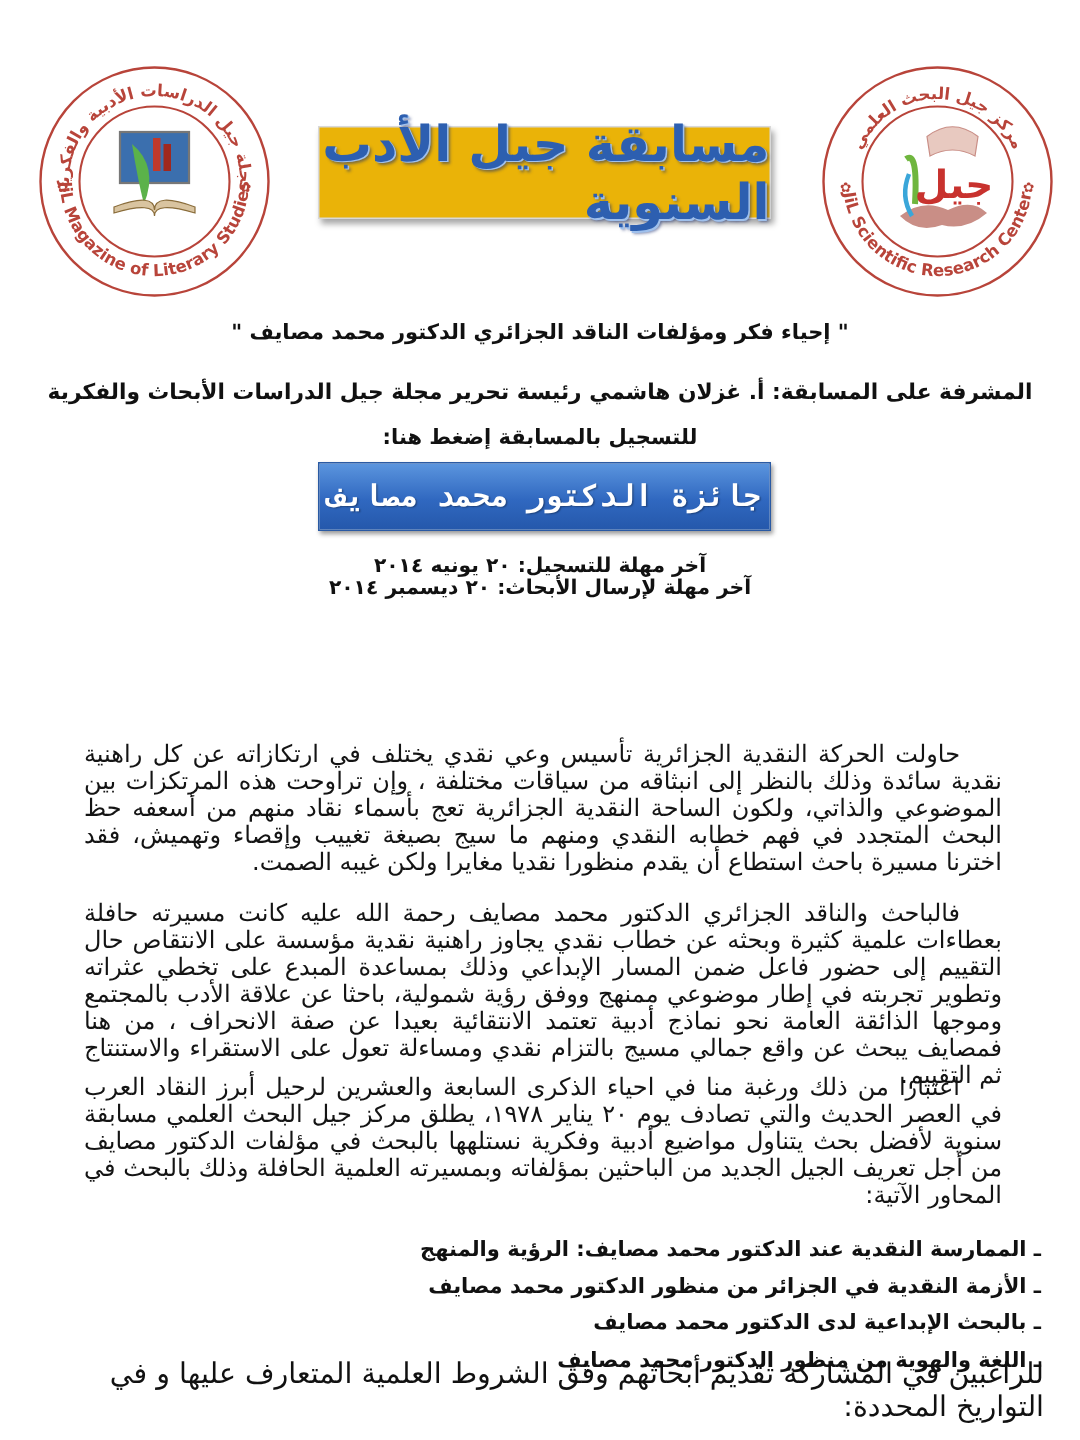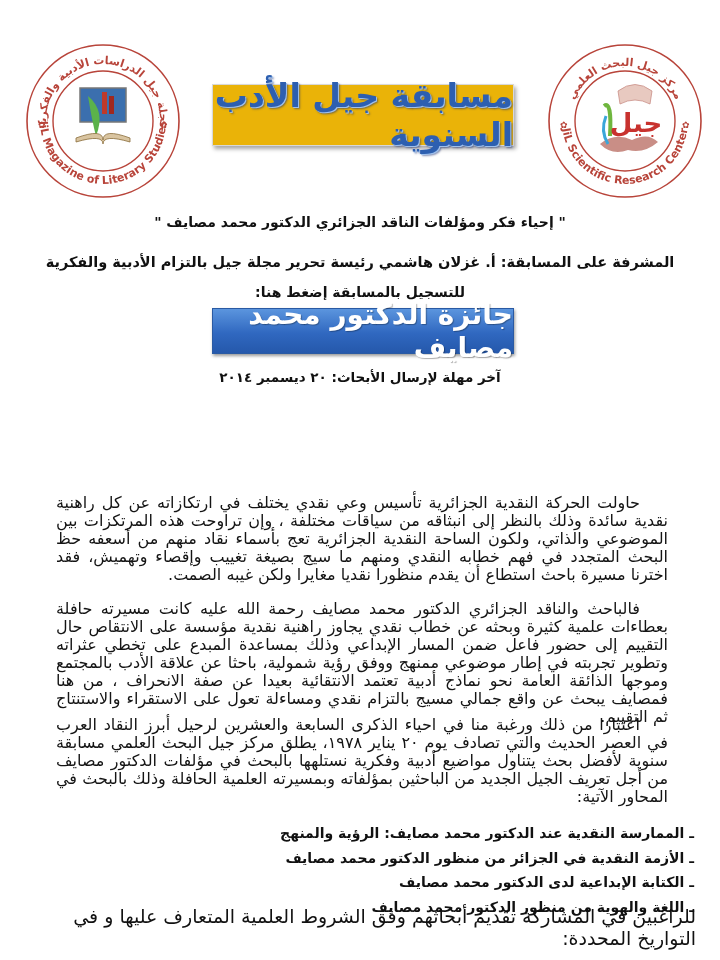--- a/index.html
+++ b/index.html
@@ -23,21 +23,21 @@
   .center-line { position: absolute; left: 0; width: 720px; text-align: center; direction: rtl; font-weight: bold; font-size: 14px; }
   #subtitle { top: 214px; }
   #supervisor { top: 254px; font-size: 14.5px; }
   #register-prompt { top: 284px; }
   .award-button {
     position: absolute; left: 212px; top: 308px; width: 300px; height: 44px;
     background: linear-gradient(#5b95de, #3068c0 55%, #2558ab);
     border: 1px solid #2a5aa3; box-shadow: 1px 2px 3px rgba(0,0,0,0.4);
     display: flex; align-items: center; justify-content: center; cursor: pointer;
   }
-  .award-button span { color: #ffffff; font-weight: bold; font-size: 28px; direction: rtl; text-shadow: 1px 1px 1px rgba(0,0,0,0.3); }
+  .award-button span { color: #ffffff; font-weight: bold; font-size: 20px; direction: rtl; text-shadow: 1px 1px 1px rgba(0,0,0,0.3); font-family: Liberation Mono, monospace; }
   .dates { position: absolute; left: 0; width: 720px; top: 370px; text-align: center; direction: rtl; font-weight: bold; font-size: 13.5px; line-height: 15px; }
   .dates div { margin: 0; }
   .para { position: absolute; left: 56px; width: 612px; direction: rtl; text-align: justify; font-size: 16px; line-height: 18px; color: #141414; }
   .para .indent { display: inline-block; width: 28px; }
   #para-1 { top: 494px; }
   #para-2 { top: 600px; }
   #para-3 { top: 716px; }
   .axes { position: absolute; left: 150px; width: 544px; top: 797px; direction: rtl; font-weight: bold; font-size: 14px; margin-top: 24px; }
   .axes .axis-item { height: 24.5px; line-height: 24.5px; }
   #closing { position: absolute; top: 905px; left: 56px; width: 640px; direction: rtl; text-align: right; font-size: 19px; }
@@ -91,35 +91,36 @@
     <path d="M60 108 Q 75 96 92 104 Q 108 96 118 106 Q 104 118 88 114 Q 72 120 60 108 Z" fill="#c98e86"></path>
     <path d="M64 70 Q 72 64 70 100" stroke="#6fb63e" stroke-width="4" fill="none"></path>
     <path d="M66 80 Q 60 95 68 108" stroke="#3aa6d9" stroke-width="3" fill="none"></path>
     <text x="96" y="96" font-size="26" font-weight="bold" fill="#c8322e" text-anchor="middle" font-family="DejaVu Sans, sans-serif" direction="rtl">جيل</text>
     <text x="20" y="92" font-size="9" fill="#b8443a">✿</text>
     <text x="142" y="92" font-size="9" fill="#b8443a">✿</text>
   </svg>
 </div>
 
 <div class="center-line" id="subtitle">" إحياء  فكر ومؤلفات الناقد الجزائري الدكتور محمد مصايف "</div>
-<div class="center-line" id="supervisor">المشرفة على المسابقة: أ. غزلان هاشمي رئيسة تحرير مجلة جيل بالتزام الأدبية والفكرية</div>
+<div class="center-line" id="supervisor">المشرفة على المسابقة: أ. غزلان هاشمي رئيسة تحرير مجلة جيل الدراسات الأبحاث والفكرية</div>
 <div class="center-line" id="register-prompt">للتسجيل بالمسابقة  إضغط هنا:</div>
 
 <div class="award-button">
   <span>جائزة الدكتور محمد مصايف</span>
 </div>
 
 <div class="dates">
+  <div>آخر مهلة للتسجيل: ٢٠ يونيه ٢٠١٤</div>
   <div>آخر مهلة لإرسال الأبحاث: ٢٠ ديسمبر ٢٠١٤</div>
 </div>
 
 <div class="para" id="para-1"><span class="indent"></span><span>حاولت الحركة النقدية الجزائرية تأسيس وعي نقدي يختلف في ارتكازاته عن كل راهنية نقدية سائدة وذلك بالنظر إلى انبثاقه من سياقات مختلفة ، وإن تراوحت هذه المرتكزات بين الموضوعي والذاتي، ولكون الساحة النقدية الجزائرية تعج بأسماء نقاد منهم من أسعفه حظ البحث المتجدد في فهم خطابه النقدي ومنهم ما سيج بصيغة تغييب وإقصاء وتهميش، فقد اخترنا مسيرة باحث استطاع أن يقدم منظورا نقديا مغايرا ولكن غيبه الصمت.</span></div>
 <div class="para" id="para-2"><span class="indent"></span><span>فالباحث والناقد الجزائري الدكتور محمد مصايف رحمة الله عليه كانت مسيرته حافلة بعطاءات علمية كثيرة وبحثه عن خطاب نقدي يجاوز راهنية نقدية مؤسسة على الانتقاص حال التقييم إلى حضور فاعل ضمن المسار الإبداعي وذلك بمساعدة المبدع على تخطي عثراته وتطوير تجربته في إطار موضوعي ممنهج ووفق رؤية شمولية، باحثا عن علاقة الأدب بالمجتمع وموجها الذائقة العامة نحو نماذج أدبية تعتمد الانتقائية بعيدا عن صفة الانحراف ، من هنا فمصايف يبحث عن واقع جمالي مسيج بالتزام نقدي ومساءلة تعول على الاستقراء والاستنتاج ثم التقييم.</span></div>
 <div class="para" id="para-3"><span class="indent"></span><span>اعتبارا من ذلك ورغبة منا في احياء الذكرى السابعة والعشرين لرحيل أبرز النقاد العرب في العصر الحديث والتي تصادف يوم ٢٠ يناير ١٩٧٨، يطلق مركز جيل البحث العلمي مسابقة سنوية لأفضل بحث يتناول مواضيع أدبية وفكرية نستلهها بالبحث في مؤلفات الدكتور مصايف من أجل تعريف الجيل الجديد من الباحثين بمؤلفاته وبمسيرته العلمية الحافلة وذلك بالبحث في المحاور الآتية:</span></div>
 
 <div class="axes">
   <div class="axis-item">ـ الممارسة النقدية عند الدكتور محمد مصايف: الرؤية والمنهج</div>
   <div class="axis-item">ـ الأزمة النقدية في الجزائر من منظور الدكتور محمد مصايف</div>
-  <div class="axis-item">ـ الكتابة الإبداعية لدى الدكتور محمد مصايف</div>
+  <div class="axis-item">ـ بالبحث الإبداعية لدى الدكتور محمد مصايف</div>
   <div class="axis-item">ـ اللغة والهوية من منظور الدكتور محمد مصايف</div>
 </div>
 
 <div id="closing">للراغبين في المشاركة تقديم أبحاثهم وفق الشروط العلمية المتعارف عليها و في التواريخ المحددة:</div>
 
 </body></html>

